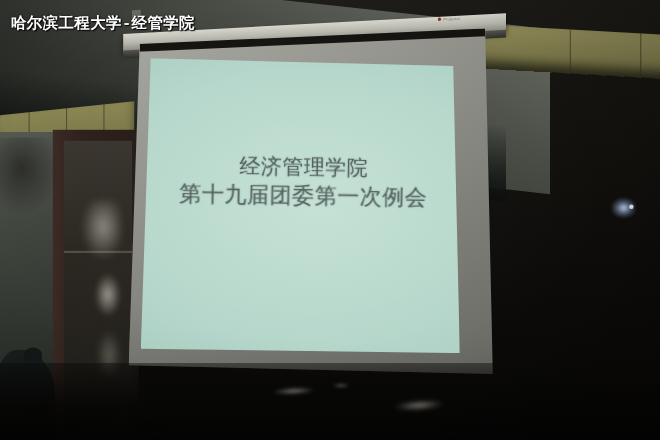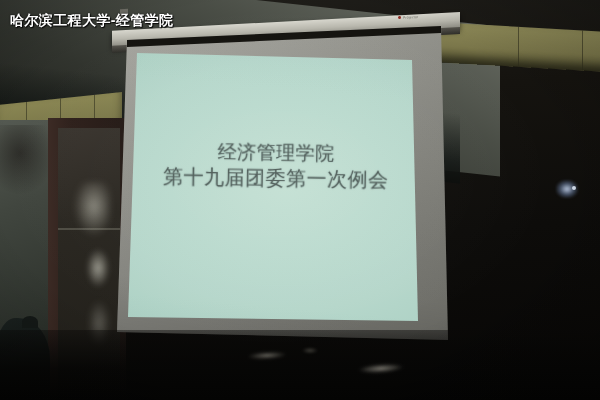--- a/index.html
+++ b/index.html
@@ -319,21 +319,21 @@
     width: 600px; height: 400px;
     background:
       radial-gradient(ellipse 85% 80% at 46% 44%, rgba(255,255,255,.035) 0%, rgba(0,0,0,.0) 55%, rgba(0,0,0,.30) 100%);
     pointer-events: none;
   }
 
   
   .watermark {
     position: absolute;
     left: 10px; top: 12px;
-    font-family: Liberation Sans, sans-serif;
+    font-family: Liberation Mono, monospace;
     font-size: 14px;
     font-weight: bold;
     color: #ffffff;
     letter-spacing: .4px;
     text-shadow: 0 0 2px rgba(0,0,0,.9), 1px 1px 1px rgba(0,0,0,.85);
     white-space: nowrap;
   }
 </style>
 </head>
 <body>

